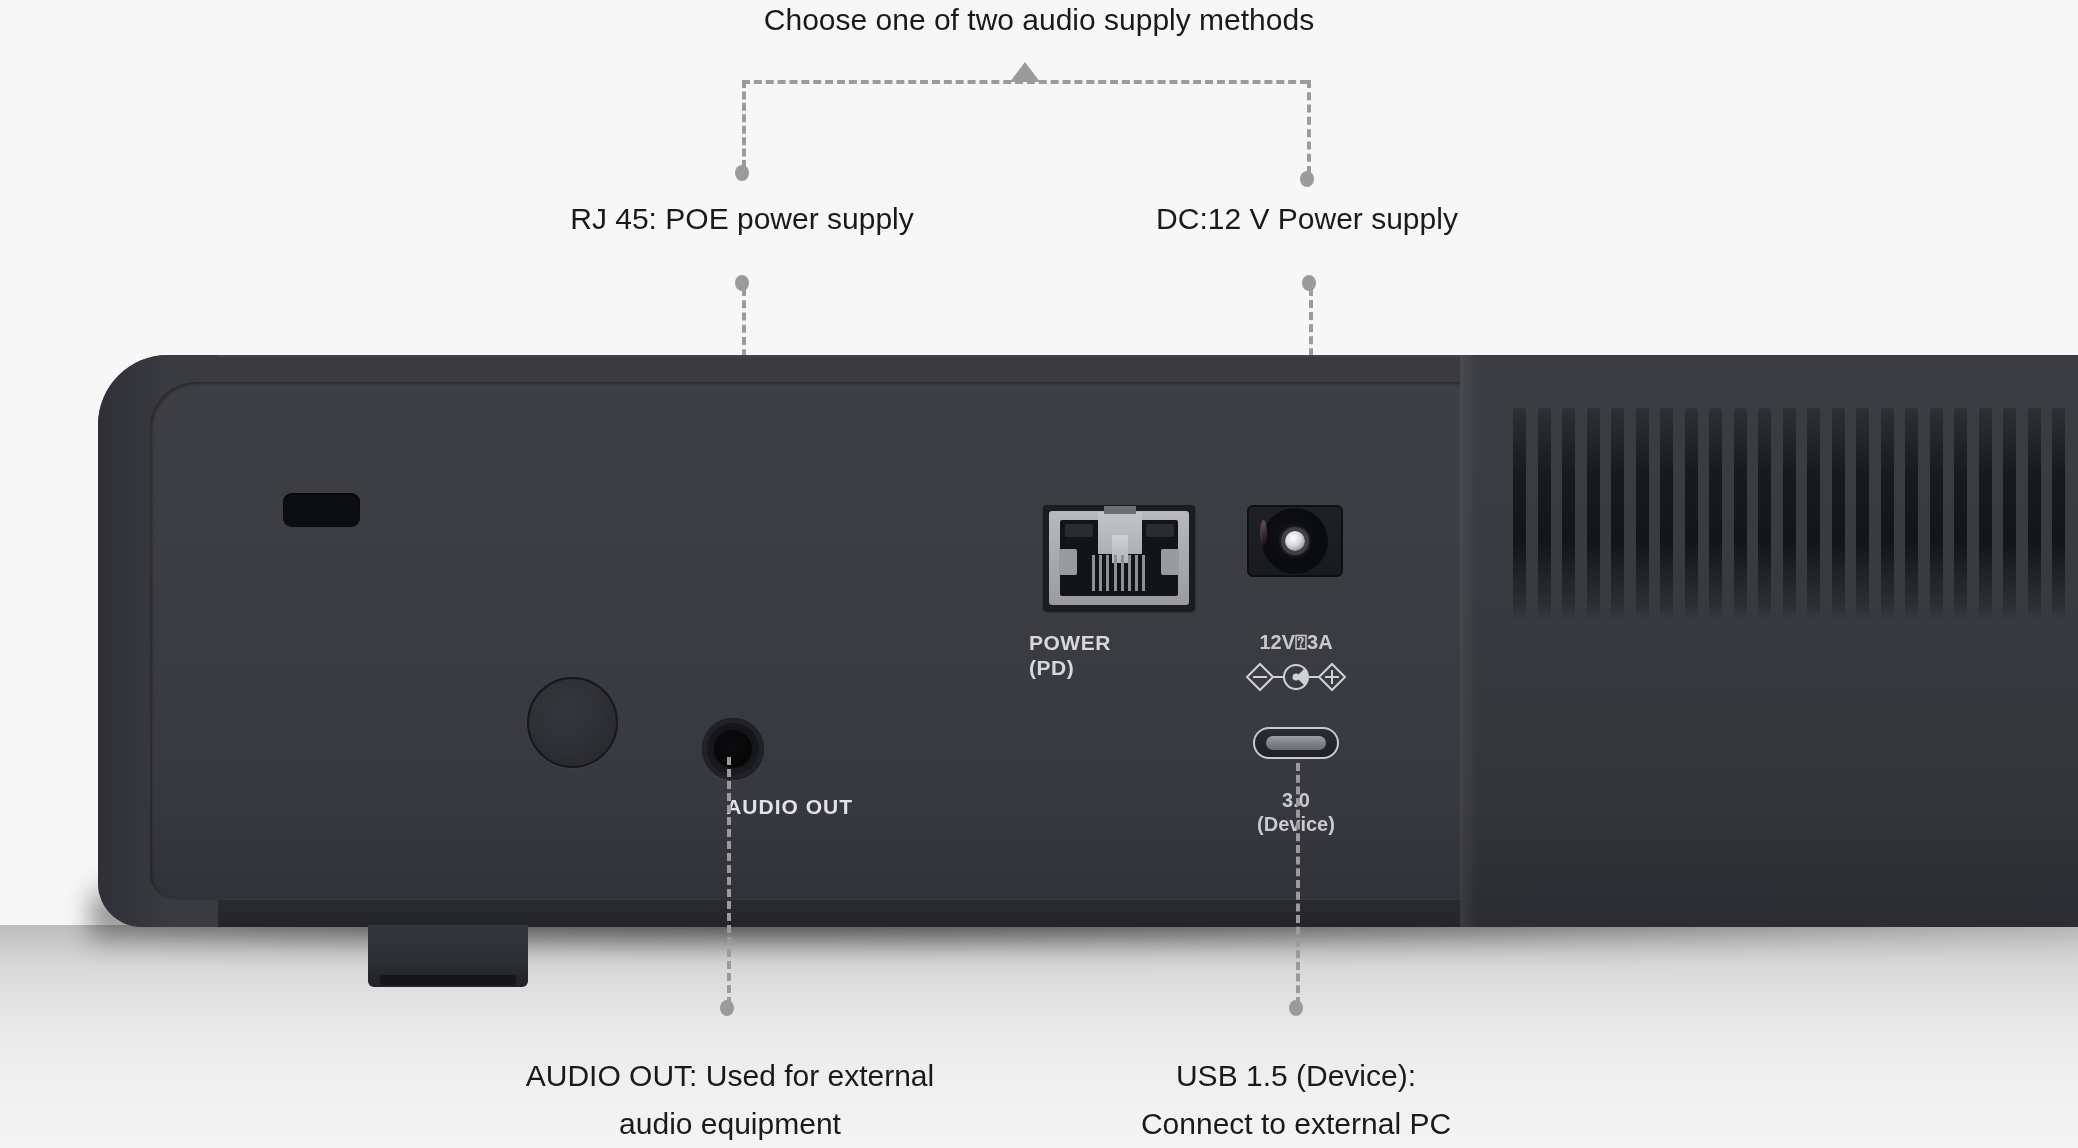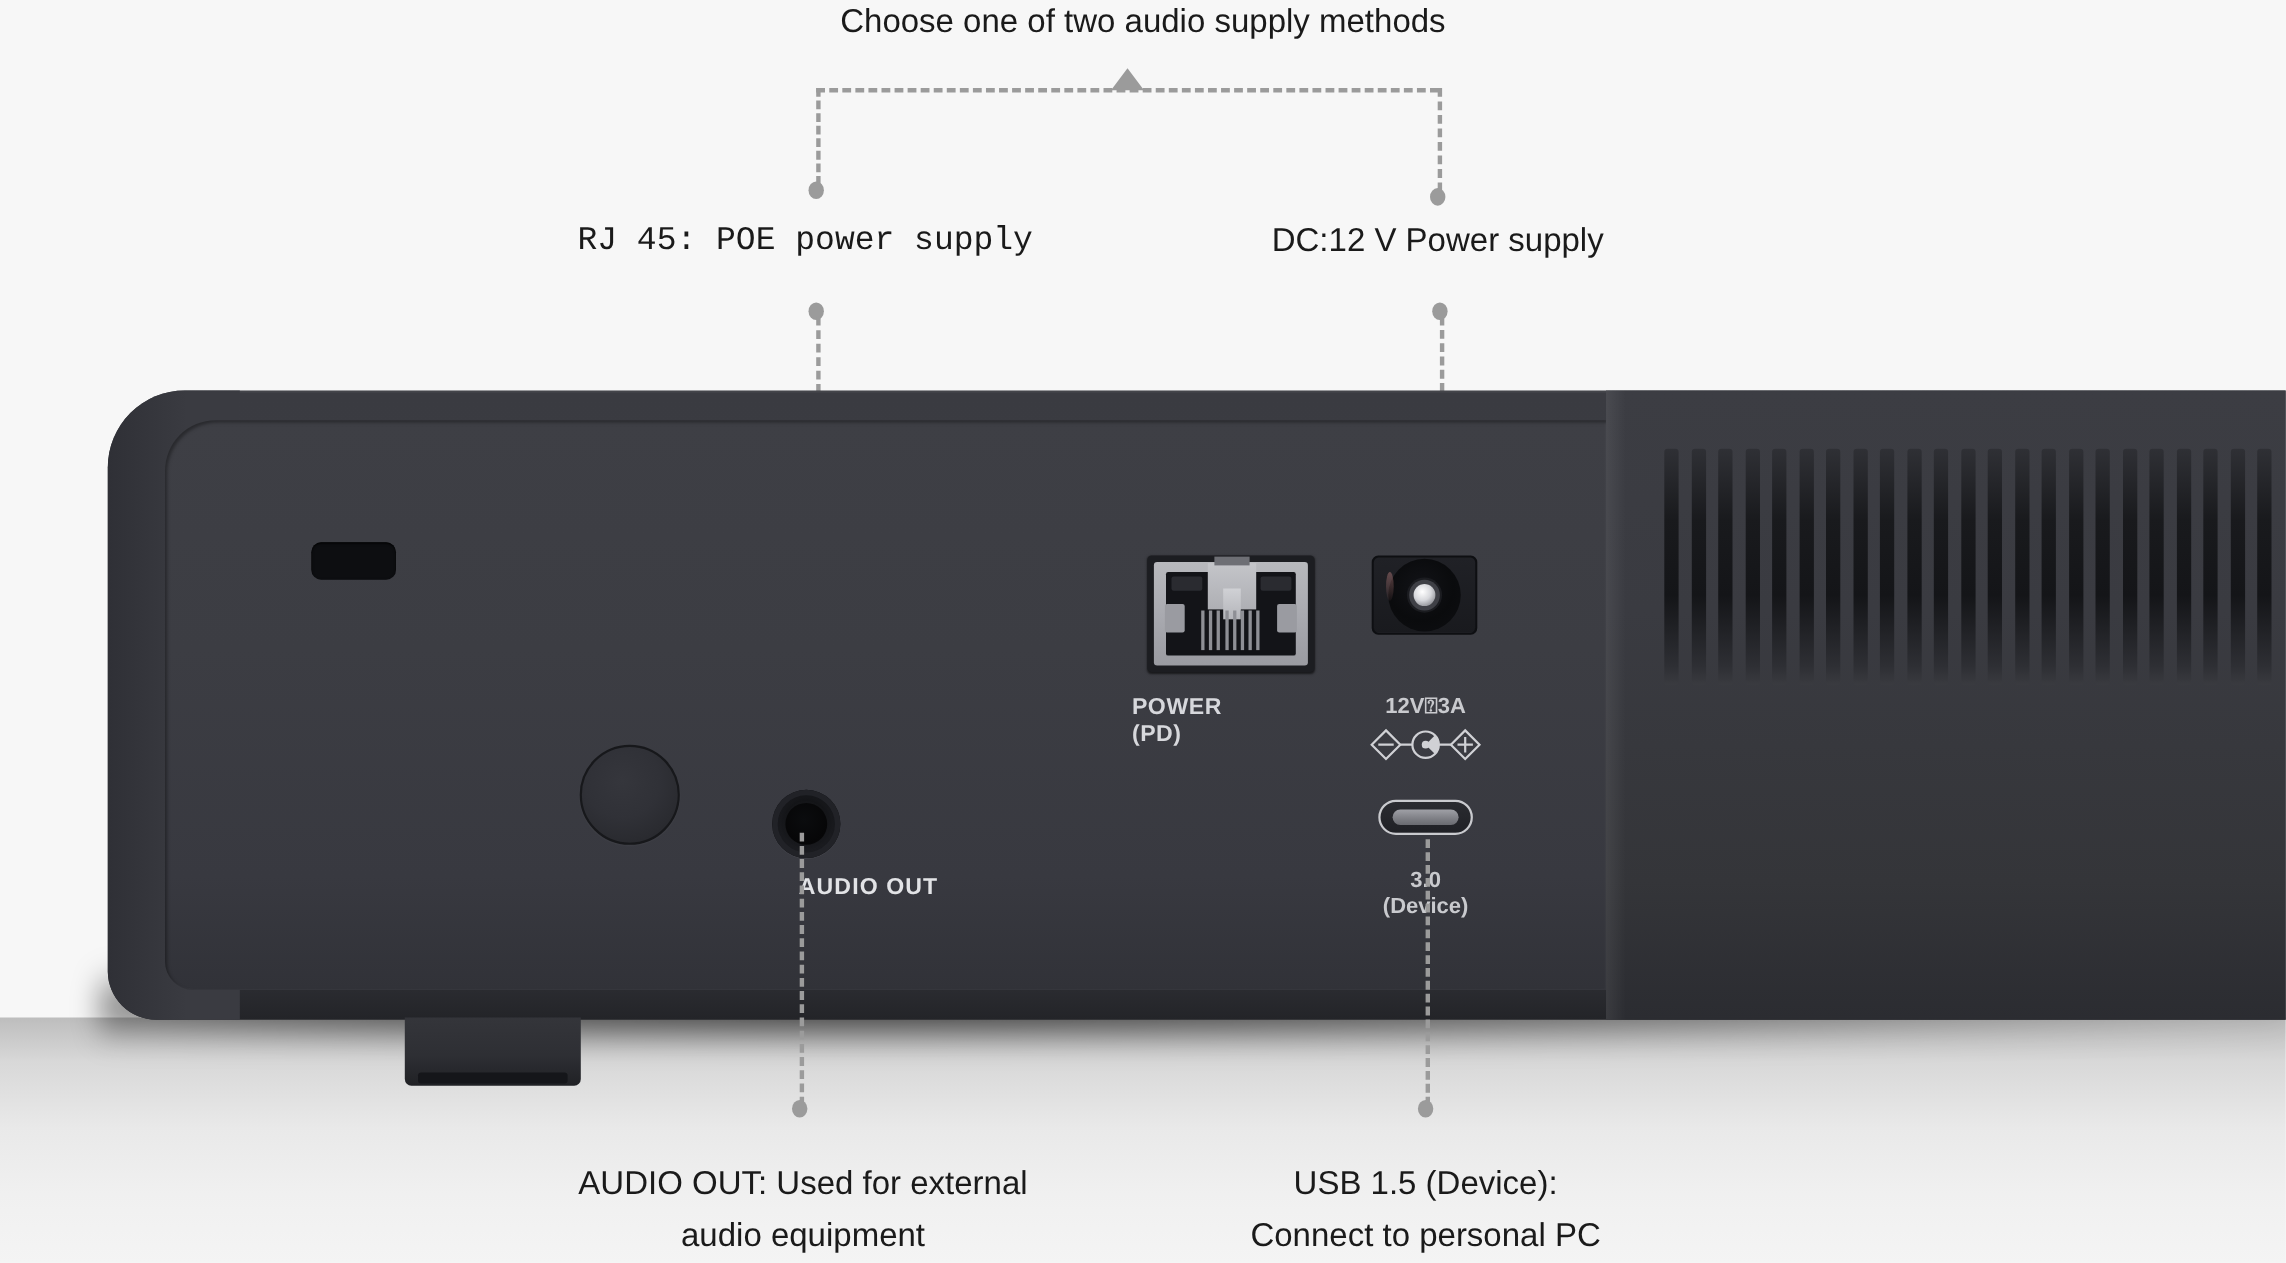--- a/index.html
+++ b/index.html
@@ -234,21 +234,21 @@
 
   <div class="callout-title" style="left:0;top:0;width:2078px;">Choose one of two audio supply methods</div>
 
   <div class="dash-h" style="left:742px;top:80px;width:566px;"></div>
   <div class="arrow-up" style="left:1010px;top:62px;"></div>
   <div class="dash-v" style="left:742px;top:80px;height:88px;"></div>
   <div class="dash-v" style="left:1307px;top:80px;height:94px;"></div>
   <div class="dot" style="left:735px;top:165px;"></div>
   <div class="dot" style="left:1300px;top:171px;"></div>
 
-  <div class="callout-label" style="left:402px;top:198px;width:660px;font-family:Liberation Mono, monospace;">RJ 45: POE power supply</div>
+  <div class="callout-label" style="left:412px;top:198px;width:660px;">RJ 45: POE power supply</div>
   <div class="callout-label" style="left:1017px;top:198px;width:580px;">DC:12 V Power supply</div>
 
   <div class="dot" style="left:735px;top:275px;"></div>
   <div class="dash-v" style="left:742px;top:288px;height:265px;"></div>
   <div class="dash-h" style="left:742px;top:551px;width:300px;"></div>
 
   <div class="dot" style="left:1302px;top:275px;"></div>
   <div class="dash-v" style="left:1309px;top:288px;height:225px;"></div>
 
   <div class="device-shadow"></div>
@@ -346,15 +346,15 @@
   <div class="dash-v" style="left:727px;top:757px;height:248px;"></div>
   <div class="dot" style="left:720px;top:1000px;"></div>
 
   <div class="dash-v" style="left:1296px;top:763px;height:242px;"></div>
   <div class="dot" style="left:1289px;top:1000px;"></div>
 
   <div class="callout-label" style="left:420px;top:1055px;width:620px;">AUDIO OUT: Used for external</div>
   <div class="callout-label" style="left:420px;top:1103px;width:620px;">audio equipment</div>
 
   <div class="callout-label" style="left:1036px;top:1055px;width:520px;">USB 1.5 (Device):</div>
-  <div class="callout-label" style="left:1036px;top:1103px;width:520px;">Connect to personal PC</div>
+  <div class="callout-label" style="left:1036px;top:1103px;width:520px;">Connect to external PC</div>
 
 </div>
 
 </body></html>

